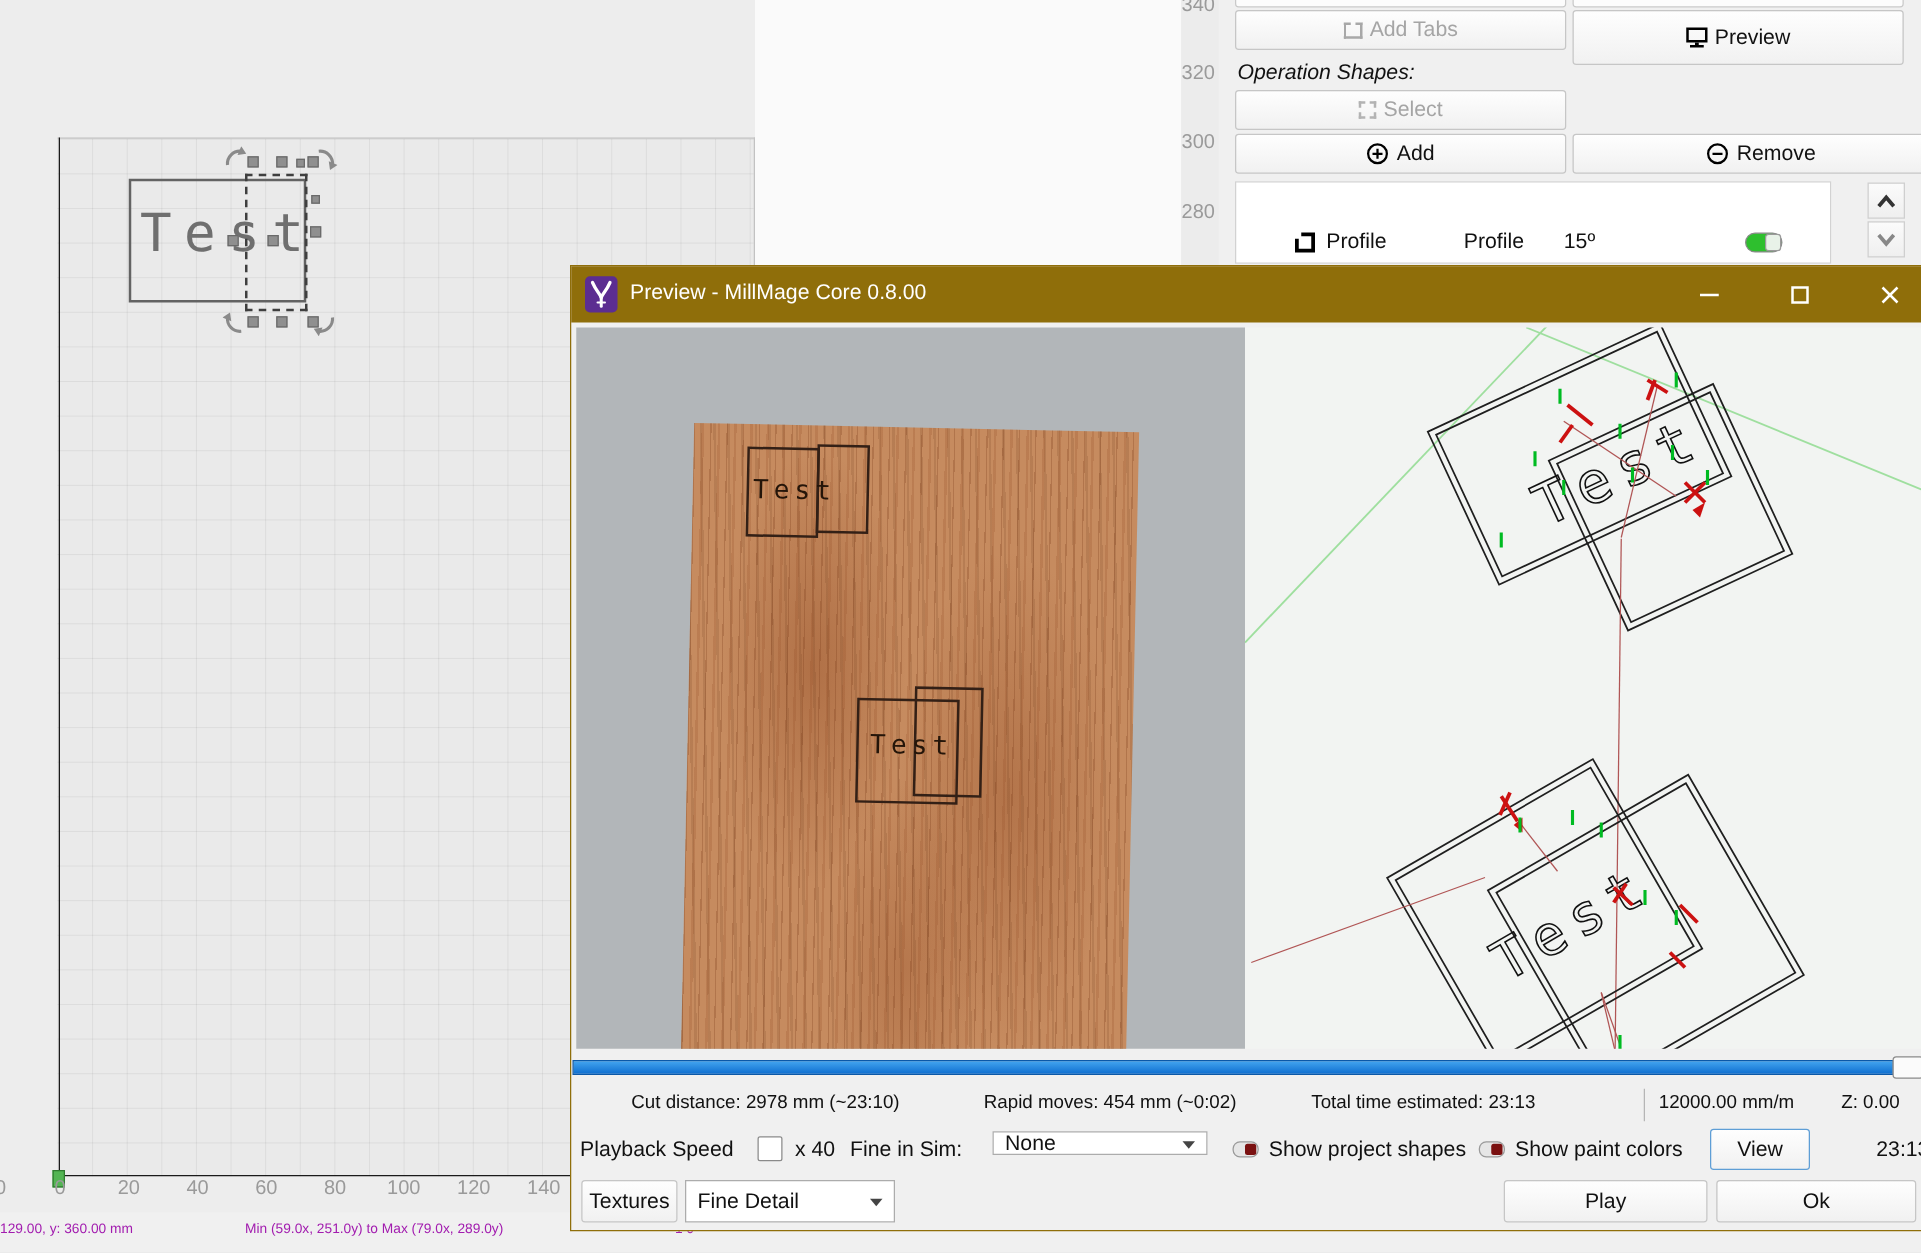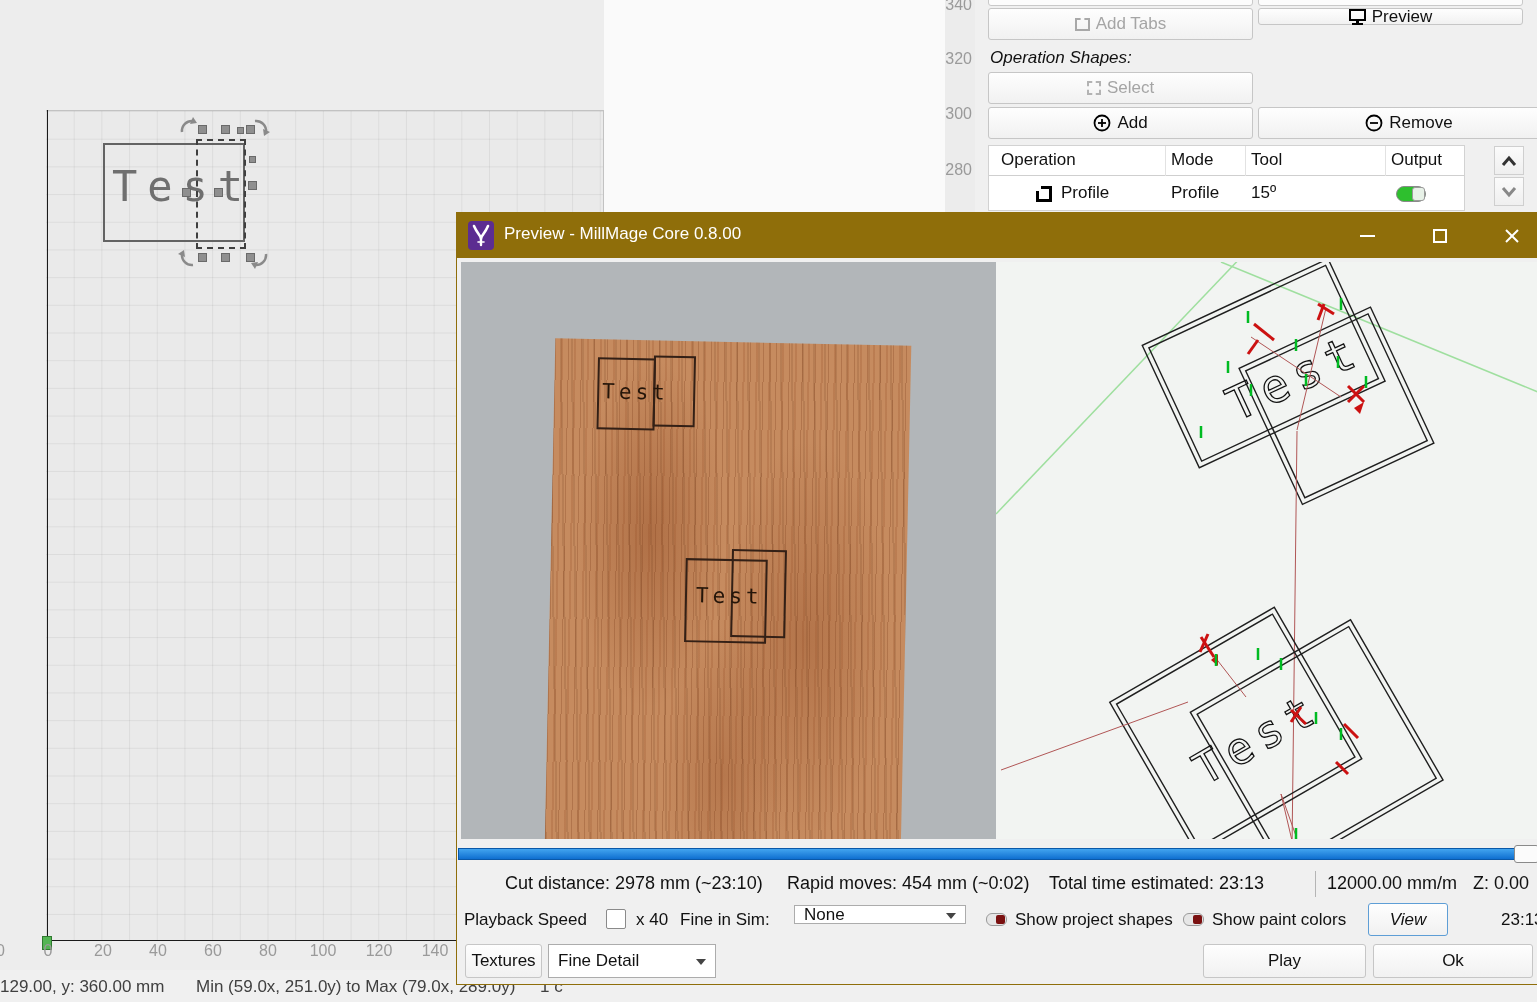--- a/index.html
+++ b/index.html
@@ -35,21 +35,21 @@
     left:112px; top:162px; font-family:"DejaVu Sans Mono", monospace;
     font-size:42px; color:#6f6f6f; letter-spacing:10px;
   }
   .sel-box { left:196px; top:139px; width:50px; height:110px; border:2px dashed #3f3f3f; }
   .handle { width:9px; height:9px; background:#8f8f8f; border:1px solid #6a6a6a; position:absolute; }
   .handle.small { width:7px; height:7px; }
   .rot-arc { position:absolute; width:20px; height:20px; }
 
   
   .statusbar { left:0; top:970px; width:1537px; height:32px; background:#f0f0f0; z-index:1; }
-  .statusbar span { position:absolute; top:7px; font-size:17px; color:#404040; white-space:nowrap; }
+  .statusbar span { position:absolute; top:7px; font-size:11px; color:#a21caf; white-space:nowrap; }
 
   
   .panel { left:975px; top:0; width:562px; height:970px; background:#f0f0f0; }
   .btn {
     position:absolute; display:flex; align-items:center; justify-content:center; gap:6px;
     background:linear-gradient(#fefefe,#f1f1f1); border:1px solid #c6c6c6; border-radius:3px;
     font-size:17px; color:#111; white-space:nowrap;
   }
   .btn.disabled { color:#a5a5a5; }
   .partial-btn { position:absolute; height:28px; width:265px; top:-22px; background:#fcfcfc; border:1px solid #c9c9c9; border-radius:3px; }
@@ -95,30 +95,30 @@
   }
   .engrave-rect { position:absolute; border:2px solid #332016; }
   .engrave-text { position:absolute; font-family:"DejaVu Sans Mono", monospace; font-size:21px; color:#241509; letter-spacing:4px; }
 
   .view3d { position:absolute; left:539px; top:49px; width:546px; height:577px; background:#f2f4f2; }
 
   .sim-slider { position:absolute; left:1px; top:635px; width:1083px; height:12px; background:#e6e6e6; }
   .sim-fill { position:absolute; left:0; top:0; height:12px; width:1057px; background:linear-gradient(#42a4ef,#0f6fd0); border:1px solid #0a58a8; }
   .sim-thumb { position:absolute; left:1056px; top:-3px; width:25px; height:18px; background:#fbfbfb; border:1px solid #8a8a8a; border-radius:3px; }
 
-  .stats span { position:absolute; top:660px; font-size:18px; white-space:nowrap; }
+  .stats span { position:absolute; top:660px; font-size:15px; white-space:nowrap; }
   .stat-sep { position:absolute; left:858px; top:658px; width:1px; height:26px; background:#b5b5b5; }
 
   .ctl-label { position:absolute; top:697px; font-size:17px; white-space:nowrap; }
   .checkbox { position:absolute; left:149px; top:696px; width:20px; height:20px; background:#fff; border:1px solid #8a8a8a; border-radius:2px; }
   .combo { position:absolute; background:#fff; border:1px solid #acacac; font-size:17px; display:flex; align-items:center; padding-left:9px; }
   .combo .arrow { position:absolute; right:9px; top:50%; margin-top:-2px; width:0; height:0; border-left:5px solid transparent; border-right:5px solid transparent; border-top:6px solid #444; }
   .mini-toggle { position:absolute; width:21px; height:13px; border-radius:6px; background:#e6e6e6; border:1px solid #9a9a9a; }
   .mini-toggle .dot { position:absolute; right:1px; top:1px; width:9px; height:9px; border-radius:2px; background:#7a1010; }
-  .view-btn { left:911px; top:690px; width:80px; height:33px; border:1px solid #5e9ed6;font-style:italic; }
+  .view-btn { left:911px; top:690px; width:80px; height:33px; border:1px solid #5e9ed6; }
   .ctl-time { position:absolute; left:1044px; top:697px; font-size:17px; }
 
   .bot-btn { top:731px; height:34px; }
 </style>
 </head>
 <body>
 
 <div class="app">
 
   <div class="abs canvas-area">
@@ -185,21 +185,21 @@
   </div>
 
   <div class="abs panel">
     <div class="partial-btn" style="left:13px"></div>
     <div class="partial-btn" style="left:283px"></div>
 
     <div class="btn disabled" style="left:13px;top:8px;width:265px;height:32px">
       <span class="icon-tabs"></span>
       <span>Add Tabs</span>
     </div>
-    <div class="btn" style="left:283px;top:8px;width:265px;height:17px">
+    <div class="btn" style="left:283px;top:8px;width:265px;height:44px">
       <span class="icon-monitor">
           <span class="scr"></span>
           <span class="neck"></span>
           <span class="base"></span>
         </span>
       <span>Preview</span>
     </div>
 
     <div class="panel-label">Operation Shapes:</div>
 
@@ -217,29 +217,20 @@
     </div>
     <div class="btn" style="left:283px;top:107px;width:302px;height:32px">
       <svg width="18" height="18" viewBox="0 0 18 18">
           <circle cx="9" cy="9" r="7.5" fill="none" stroke="#000" stroke-width="1.8"></circle>
           <line x1="5" y1="9" x2="13" y2="9" stroke="#000" stroke-width="1.8"></line>
         </svg>
       <span>Remove</span>
     </div>
 
     <div class="optable">
-      <div class="hdr">
-        <span style="left:12px">Operation</span>
-        <span style="left:182px">Mode</span>
-        <span style="left:262px">Tool</span>
-        <span style="left:402px">Output</span>
-        <div class="vsep" style="left:176px"></div>
-          <div class="vsep" style="left:256px"></div>
-          <div class="vsep" style="left:396px"></div>
-      </div>
       <div class="row">
         <svg style="position:absolute;left:46px;top:8px" width="18" height="18" viewBox="0 0 18 18">
           <path d="M6 2.5 H15.5 V15.5 H2.5 V6" fill="none" stroke="#000" stroke-width="3"></path>
         </svg>
         <span style="left:72px">Profile</span>
         <span style="left:182px">Profile</span>
         <span style="left:262px">15º</span>
         <div class="toggle-out">
             <div class="knob"></div>
           </div>

